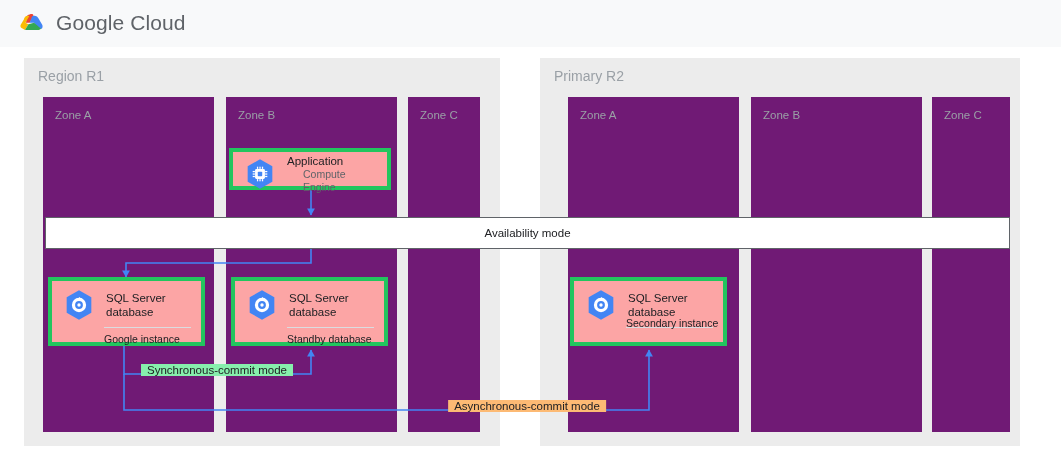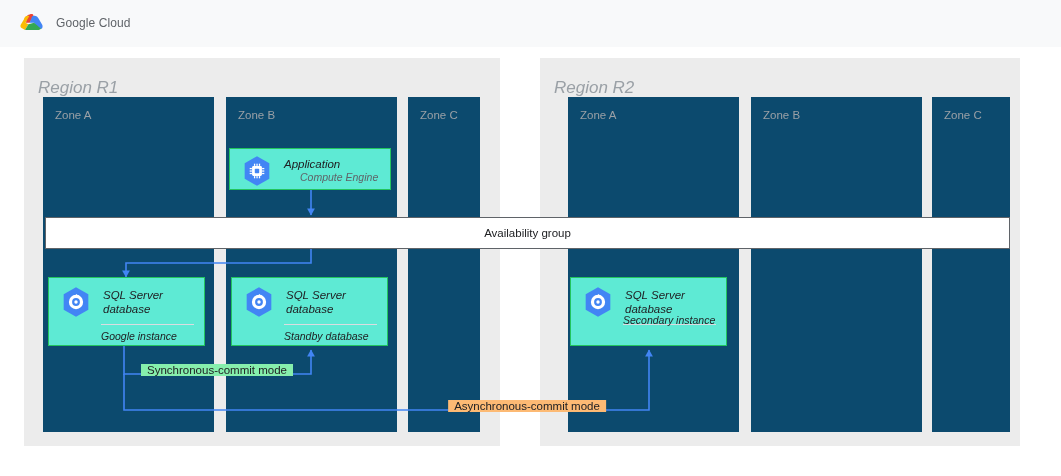--- a/index.html
+++ b/index.html
@@ -30,59 +30,57 @@
   #logo-row {
     position: absolute;
     left: 18px; top: 9px;
     display: flex;
     align-items: center;
     height: 28px;
   }
   #logo-mark { width: 28px; height: 28px; display: block; }
   #logo-text {
     margin-left: 10px;
-    font-size: 12px;
+    font-size: 21px;
     color: #5f6368;
     letter-spacing: 0.1px;
     white-space: nowrap;
   }
   #logo-text .g-bold { font-weight: 500; color: #5f6368; }
 
   
   .region {
     position: absolute;
     background: #ececec;
   }
   .region-label {
     position: absolute;
-    left: 14px; top: 20px;
-    font-size: 17px;
+    left: 14px; top: 10px;
+    font-size: 14px;
     color: #9aa0a6;
     white-space: nowrap;
-    font-style: italic;
   }
   .zone {
     position: absolute;
-    background: #0c4a6e;
+    background: #701a75;
   }
   .zone-label {
     position: absolute;
     left: 12px; top: 12px;
     font-size: 11.5px;
     color: #9aa0a6;
     white-space: nowrap;
   }
 
   
   .card {
     position: absolute;
-    background: #5eead4;
-    border: 1px solid #22c55e;
+    background: #fca5a5;
+    border: 4px solid #22c55e;
     box-sizing: border-box;
-    font-style: italic;
   }
   .card-top {
     display: flex;
     align-items: center;
     padding: 9px 10px 8px 10px;
     box-sizing: border-box;
   }
   .card-icon {
     width: 34px; height: 34px;
     flex: 0 0 34px;
@@ -180,21 +178,21 @@
     <div class="zone-label">Zone A</div>
   </div>
   <div class="zone" style="left:226px; top:97px; width:171px; height:335px;">
     <div class="zone-label">Zone B</div>
   </div>
   <div class="zone" style="left:408px; top:97px; width:72px; height:335px;">
     <div class="zone-label">Zone C</div>
   </div>
 
   <div class="region" style="left:540px; top:58px; width:480px; height:388px;">
-    <div class="region-label">Region R2</div>
+    <div class="region-label">Primary R2</div>
   </div>
   <div class="zone" style="left:568px; top:97px; width:171px; height:335px;">
     <div class="zone-label">Zone A</div>
   </div>
   <div class="zone" style="left:751px; top:97px; width:171px; height:335px;">
     <div class="zone-label">Zone B</div>
   </div>
   <div class="zone" style="left:932px; top:97px; width:78px; height:335px;">
     <div class="zone-label">Zone C</div>
   </div>
@@ -251,21 +249,21 @@
         </g>
       </svg>
       <div>
         <div class="card-title">Application</div>
         <div class="card-sub">Compute Engine</div>
       </div>
     </div>
   </div>
 
   <div id="ag-bar" style="left:45px; top:217px; width:965px; height:32px;">
-    <span id="ag-label">Availability group</span>
+    <span id="ag-label">Availability mode</span>
   </div>
 
   <div class="card" style="left:48px; top:277px; width:157px; height:69px;">
     <div class="card-top" style="height:46px; align-items:center;">
       <svg class="card-icon" viewBox="0 0 40 40">
         <path d="M20 2.6 L34.5 11 L34.5 29 L20 37.4 L5.5 29 L5.5 11 Z" fill="#4285f4"></path>
         <circle cx="20" cy="20" r="8.4" fill="#ffffff"></circle>
         <circle cx="20" cy="20" r="4.6" fill="#4285f4"></circle>
         <circle cx="20" cy="20" r="2.0" fill="#ffffff"></circle>
         <path d="M20 11.6 L24.2 14.0 L24.2 13.0 L20 10.6 Z" fill="#ffffff"></path>

